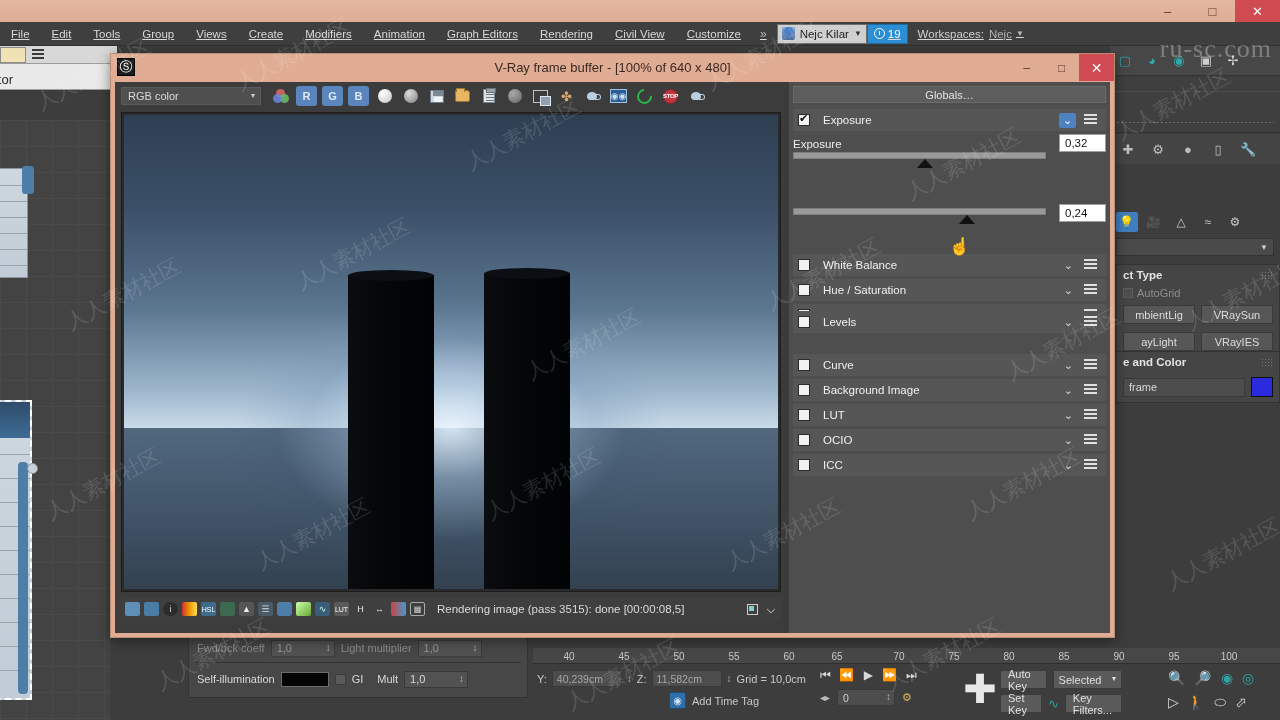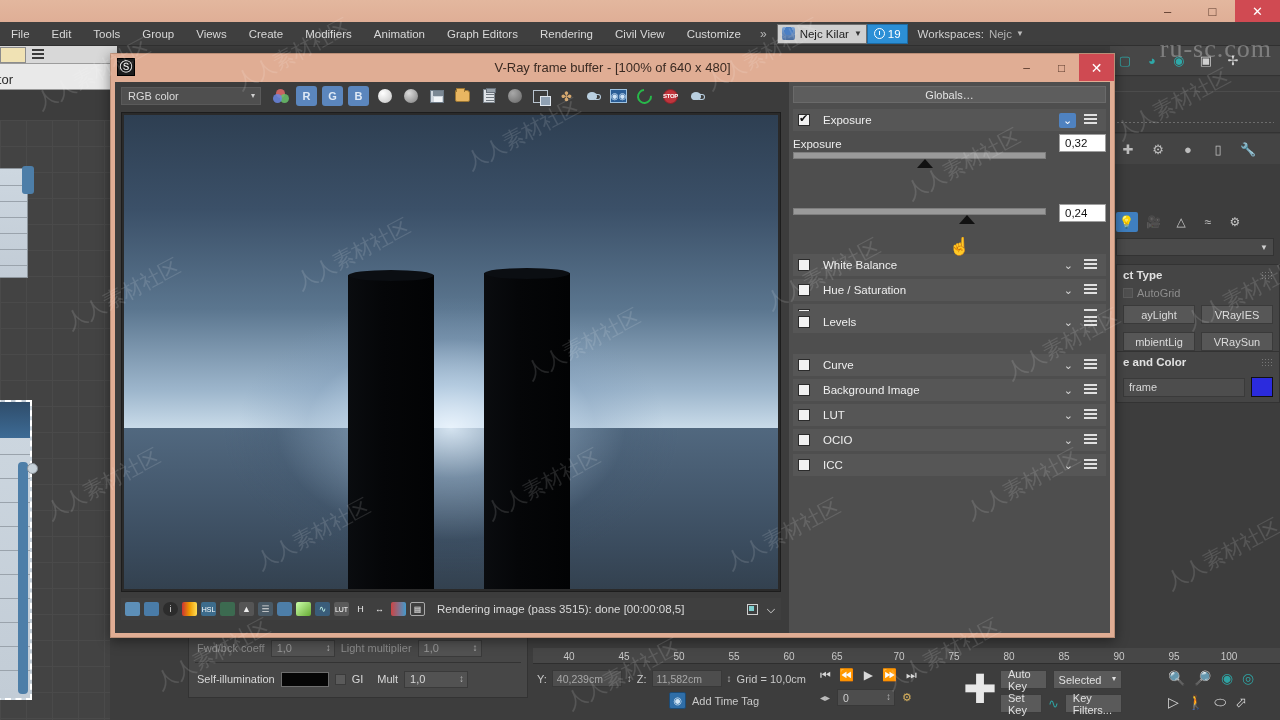--- a/index.html
+++ b/index.html
@@ -24,20 +24,21 @@
   .win-btn {
     width:45px; height:22px; display:flex; align-items:center; justify-content:center;
     color:#5a3a2c; font-size:13px;
   }
   .win-btn.close { background:#d04a52; color:#fff; }
 
   .menubar {
     position:absolute; left:0; top:22px; width:1280px; height:24px;
     background:#3f3f3f; display:flex; align-items:center;
     border-bottom:1px solid #303030;
+    text-decoration:underline;
   }
   .menu-item { padding:0 11px; line-height:24px; font-size:11.5px; color:#d8d8d8; white-space:nowrap; }
   .menu-chev { padding:0 8px; color:#b5b5b5; font-size:12px; }
   .user-box {
     display:flex; align-items:center; background:#cfcfcf; color:#1c1c1c;
     height:20px; border:1px solid #6e6e6e; padding:0 4px; margin-left:2px; gap:5px;
   }
   .user-av {
     width:13px;height:13px;border-radius:2px;
     background:radial-gradient(circle at 50% 32%, #4b7fc4 0 38%, transparent 39%),
@@ -444,26 +445,26 @@
     </div>
 
     <div class="roll" style="top:218px;">
       <div class="roll-title">ct Type</div>
       <div class="roll-grip"></div>
       <div class="autogrid">
         <span class="cb"></span>
         <span>AutoGrid</span>
       </div>
       <div class="obtn-row">
+        <div class="obtn">mbientLig</div>
+        <div class="obtn">VRaySun</div>
+      </div>
+      <div class="obtn-row">
         <div class="obtn">ayLight</div>
         <div class="obtn">VRayIES</div>
-      </div>
-      <div class="obtn-row">
-        <div class="obtn">mbientLig</div>
-        <div class="obtn">VRaySun</div>
       </div>
     </div>
 
     <div class="roll" style="top:305px;">
       <div class="roll-title">e and Color</div>
       <div class="roll-grip"></div>
       <div class="name-row">
         <div class="name-field">frame</div>
         <div class="color-sw"></div>
       </div>

